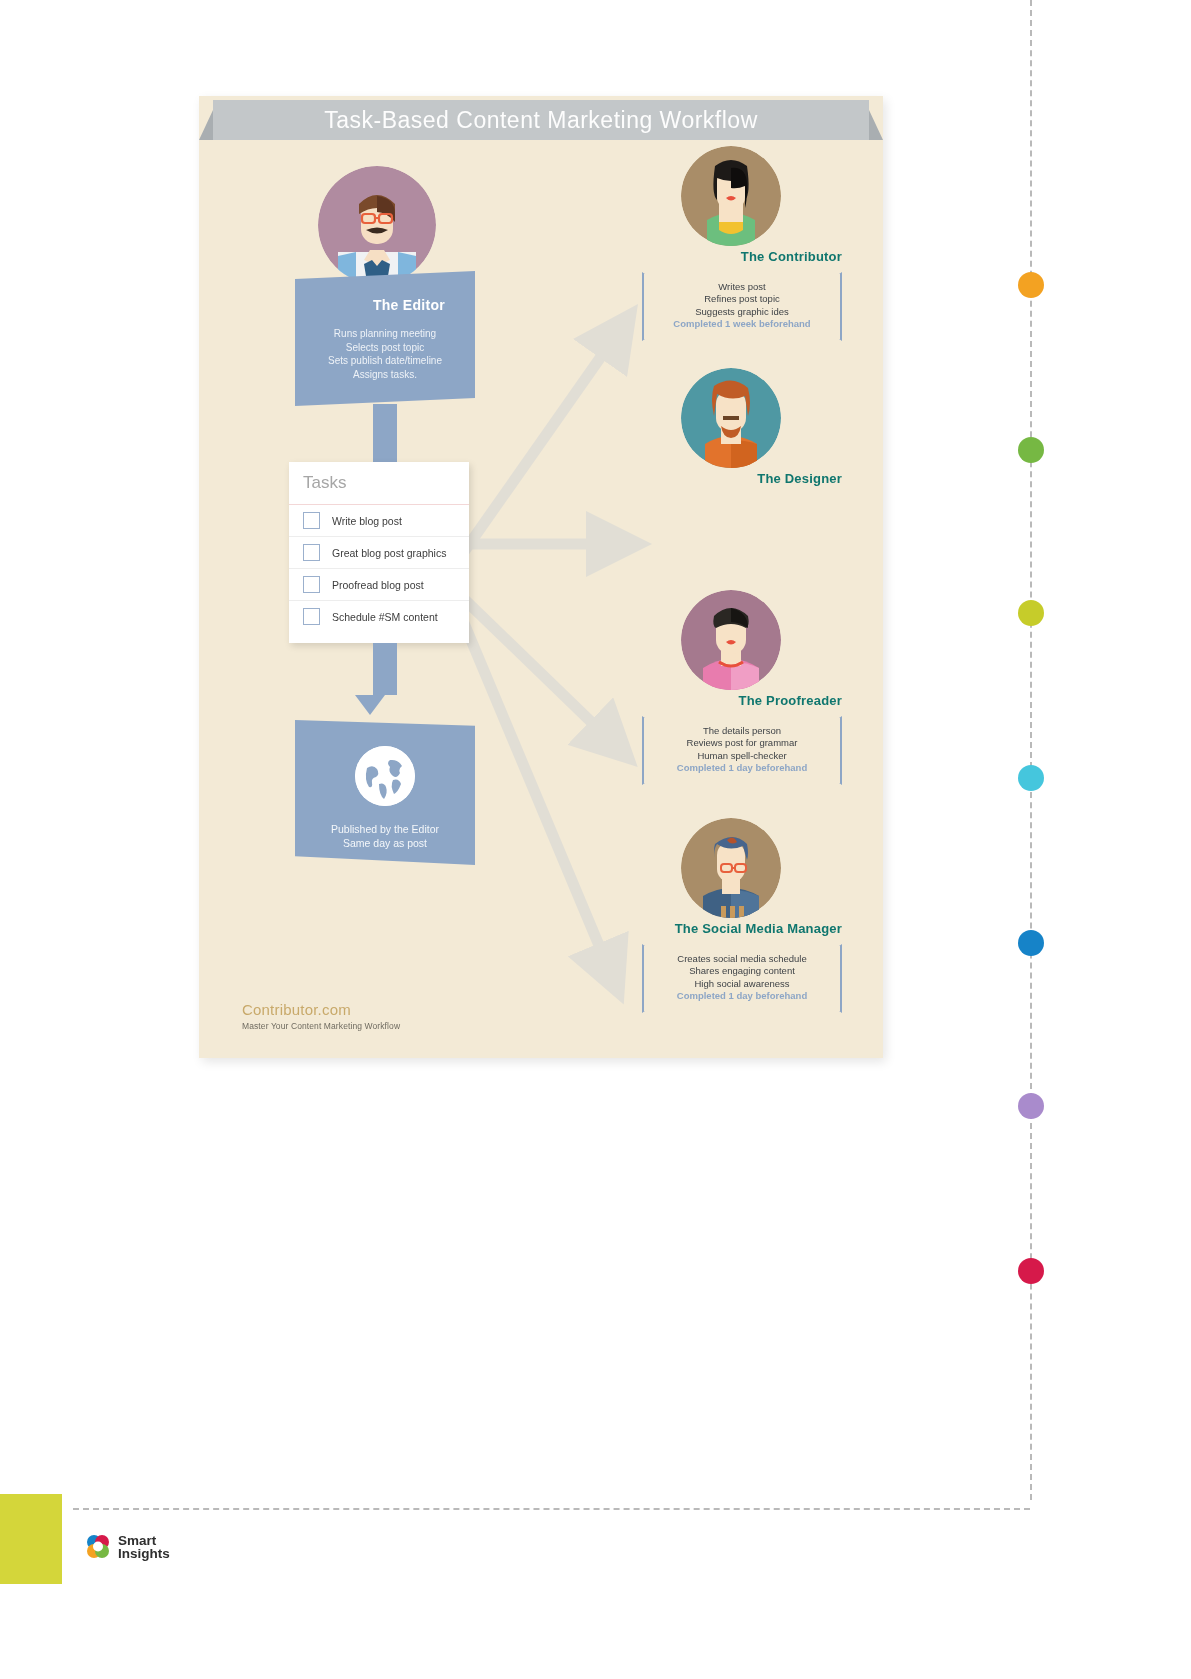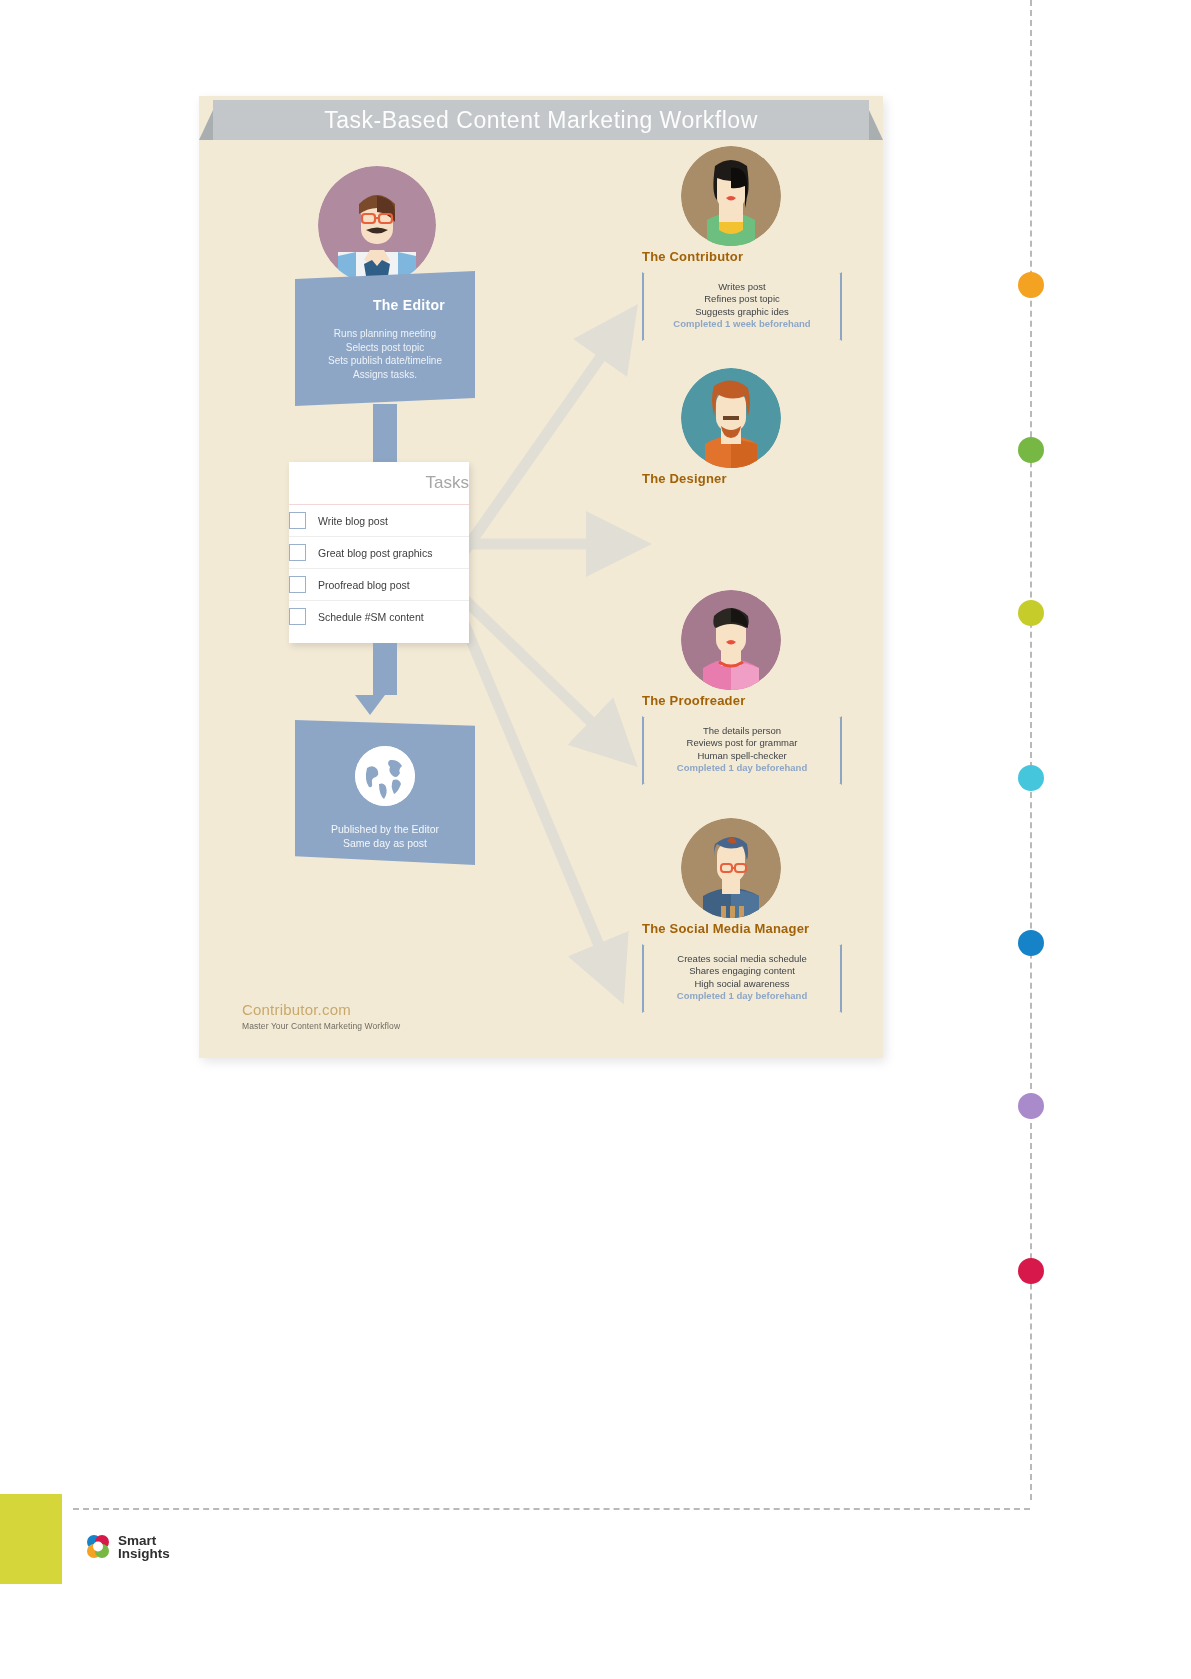--- a/index.html
+++ b/index.html
@@ -59,24 +59,24 @@
     border-left:15px solid transparent;border-right:15px solid transparent;
     border-top:20px solid #8da6c6;
   }
   
   .tasks-card{
     position:absolute;left:90px;top:366px;width:180px;height:181px;
     background:#ffffff;box-shadow:2px 3px 7px rgba(0,0,0,0.13);
   }
   .tasks-head{
     height:42px;line-height:42px;padding-left:14px;color:#a6a6a6;
-    font-size:17px;border-bottom:1px solid #f3d7d7;text-align:right;
+    font-size:17px;border-bottom:1px solid #f3d7d7;
   }
   .task-row{
-    height:31px;display:flex;align-items:center;
+    height:31px;display:flex;align-items:center;padding-left:14px;
     border-bottom:1px solid #ededed;
   }
   .task-row:last-child{border-bottom:none;}
   .task-check{
     width:15px;height:15px;border:1px solid #9bb0cd;background:#fff;
     flex:0 0 auto;margin-right:12px;
   }
   .task-label{font-size:10.5px;color:#3d3d3d;}
   
   .pub-box{
@@ -88,21 +88,21 @@
     position:absolute;left:50%;top:26px;transform:translateX(-50%);
     width:60px;height:60px;border-radius:50%;background:#ffffff;
   }
   .pub-lines{
     position:absolute;left:0;right:0;top:102px;text-align:center;
     color:#f4f7fa;font-size:10.5px;line-height:14px;
   }
   
   .role{position:absolute;left:443px;width:200px;}
   .role-name{
-    text-align:left;font-size:13px;font-weight:bold;color:#a16207;
+    text-align:right;font-size:13px;font-weight:bold;color:#0f766e;
     letter-spacing:.2px;white-space:nowrap;
   }
   .role-box{
     position:relative;margin-top:8px;height:65px;
     background:#f3ead6;border:2px solid #8da6c6;
     clip-path:polygon(0 0,6% 12%,94% 12%,100% 0,100% 100%,94% 88%,6% 88%,0 100%);
   }
   .role-inner{
     position:absolute;left:0;right:0;top:7px;text-align:center;
     font-size:9.5px;line-height:12.3px;color:#3f4347;

